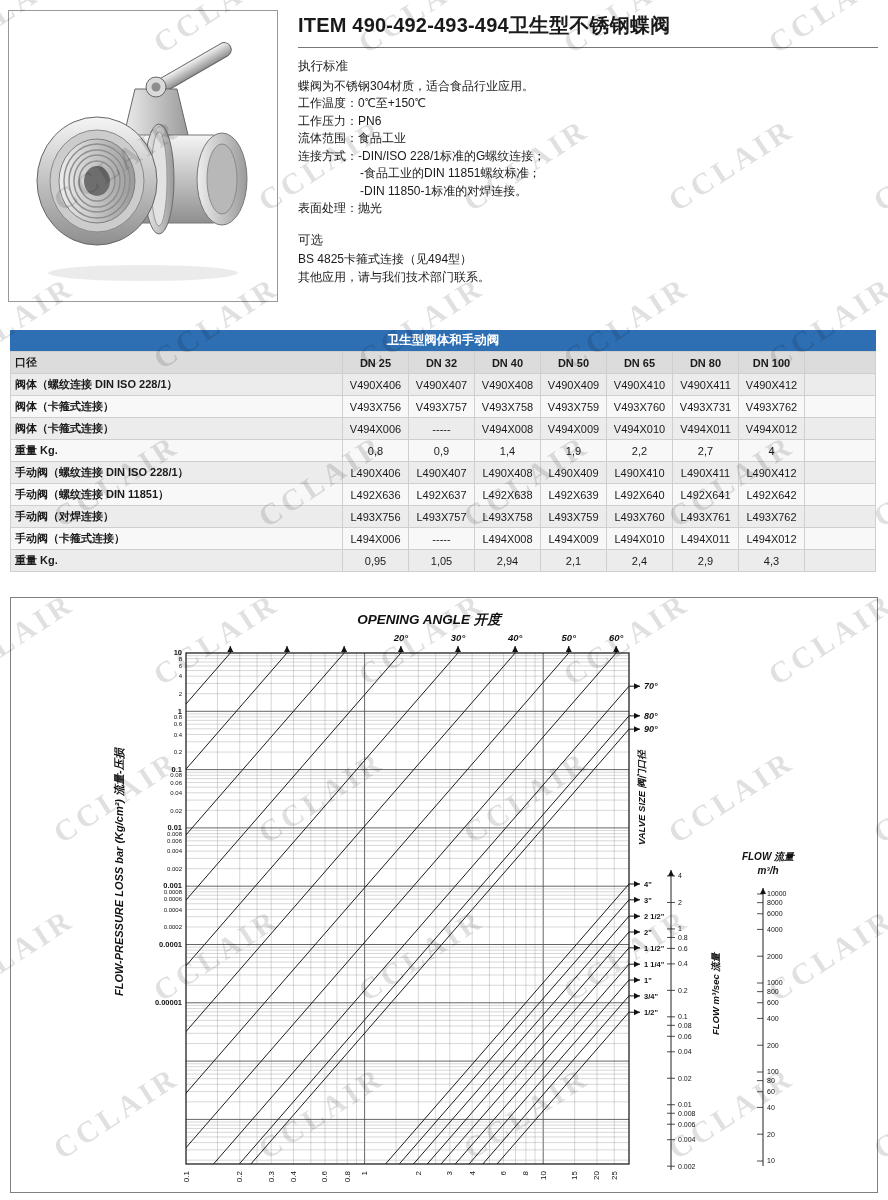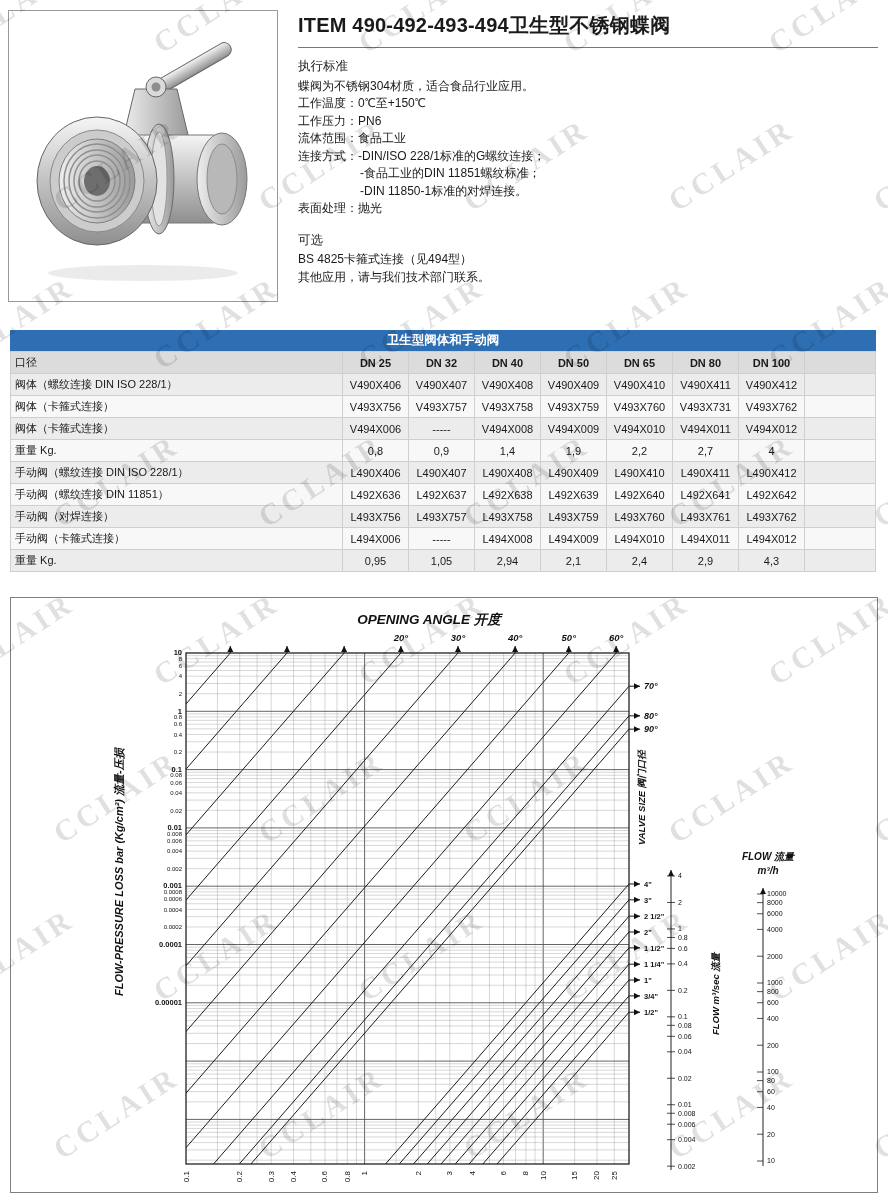--- a/index.html
+++ b/index.html
@@ -13,21 +13,21 @@
   .head hr{border:none;border-top:1px solid #777;margin:8px 0 10px 0;}
   .spec{font-size:12px;line-height:17.5px;}
   .sec-title{font-size:12.5px;margin-bottom:2px;}
   .spec-line.indent{padding-left:62px;}
   .opt{margin-top:14px;}
   
   .table-wrap{position:absolute;left:10px;top:330px;width:866px;}
   .table-title{height:21px;line-height:21px;text-align:center;color:#fff;font-size:12.5px;font-weight:bold;}
   table{border-collapse:collapse;width:100%;table-layout:fixed;font-size:11px;}
   th,td{border:1px solid #cfcfcf;height:21px;padding:0 4px;overflow:hidden;white-space:nowrap;}
-  th.rowlabel{text-align:left;font-weight:normal;}
+  th.rowlabel{text-align:left;font-weight:bold;}
   thead th{background:#dcdcdc;text-align:center;}
   td{text-align:center;}
   tbody tr:nth-child(odd){background:#ececec;}
   tbody tr:nth-child(even){background:#f8f8f8;}
   
   .chart-box{position:absolute;left:10px;top:597px;width:866px;height:594px;border:1px solid #808080;background:#fff;}
   svg text{font-family:"Liberation Sans",sans-serif;}
   
   #watermark-layer{position:absolute;inset:0;pointer-events:none;z-index:10;overflow:hidden;}
   .wm{position:absolute;font-family:"Liberation Serif",serif;font-weight:bold;font-size:30px;

